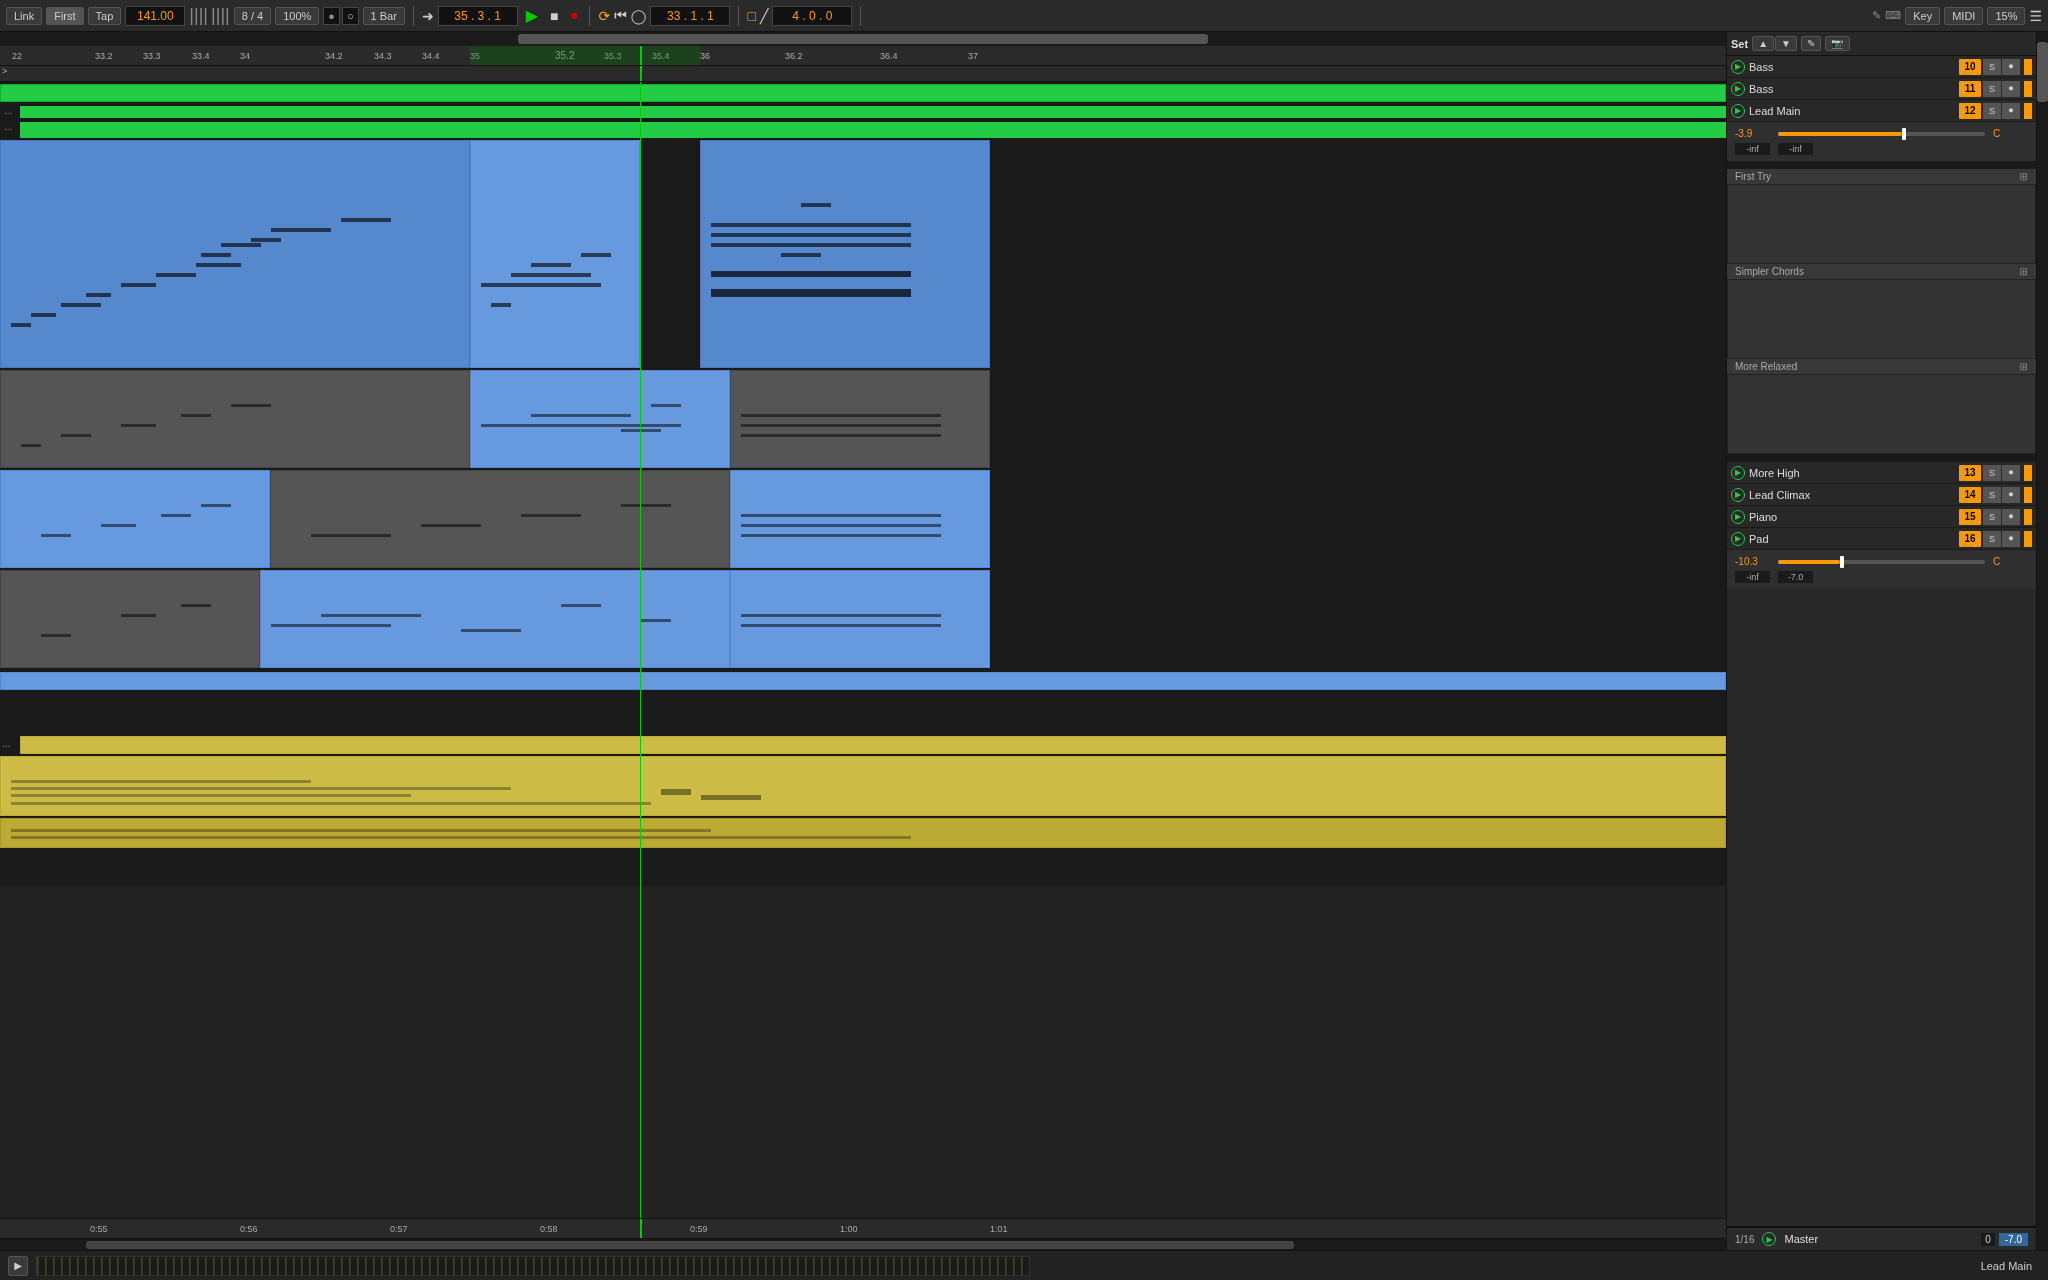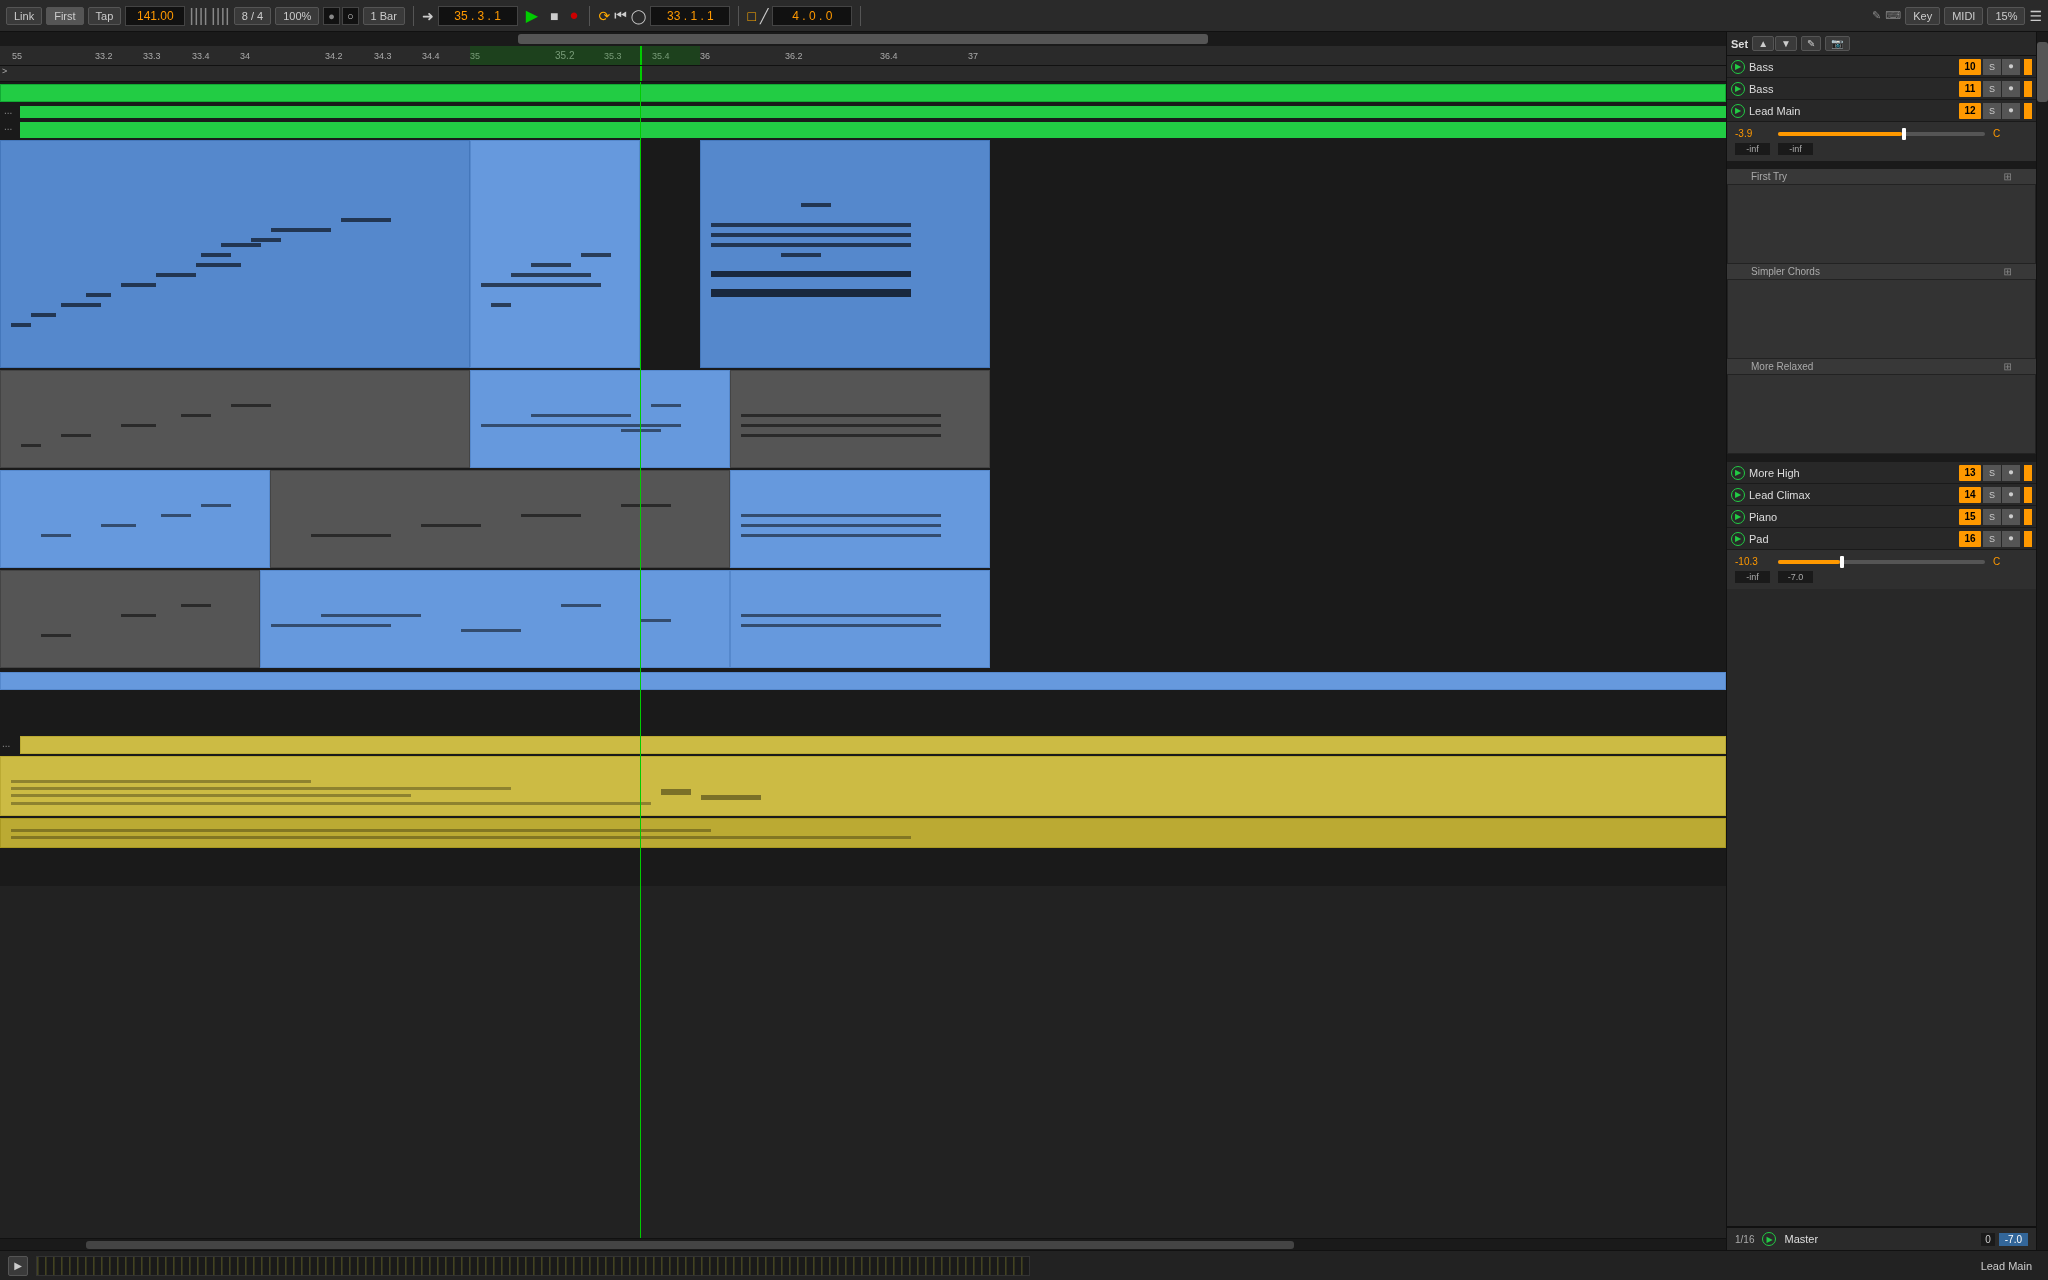--- a/index.html
+++ b/index.html
@@ -220,21 +220,21 @@
       background: #555;
       border: none;
       color: #ccc;
       font-size: 9px;
       width: 18px;
       height: 16px;
       cursor: pointer;
     }
     .mixer-group-header {
       background: #383838;
-      padding: 2px 24px;
+      padding: 2px 8px;
       font-size: 10px;
       color: #aaa;
       display: flex;
       align-items: center;
       justify-content: space-between;
     }
     .mixer-fader-section {
       padding: 6px 8px;
       background: #2f2f2f;
     }
@@ -364,21 +364,21 @@
 <div class="main-layout">
   <div class="content-row">
 
     <div class="arrangement-area">
 
       <div class="h-scroll-area">
         <div class="h-scroll-thumb" style="left:30%;width:40%;"></div>
       </div>
 
       <div class="ruler">
-        <span style="position:absolute;left:12px;font-size:9px;color:#aaa;">55</span>
+        <span style="position:absolute;left:12px;font-size:9px;color:#aaa;">22</span>
         <span style="position:absolute;left:95px;font-size:9px;color:#aaa;">33.2</span>
         <span style="position:absolute;left:143px;font-size:9px;color:#aaa;">33.3</span>
         <span style="position:absolute;left:192px;font-size:9px;color:#aaa;">33.4</span>
         <span style="position:absolute;left:240px;font-size:9px;color:#aaa;">34</span>
         <span style="position:absolute;left:325px;font-size:9px;color:#aaa;">34.2</span>
         <span style="position:absolute;left:374px;font-size:9px;color:#aaa;">34.3</span>
         <span style="position:absolute;left:422px;font-size:9px;color:#aaa;">34.4</span>
         <span style="position:absolute;left:470px;font-size:9px;color:#aaa;">35</span>
         <span style="position:absolute;left:555px;font-size:10px;color:#aaa;">35.2</span>
         <span style="position:absolute;left:604px;font-size:9px;color:#aaa;">35.3</span>
@@ -540,20 +540,31 @@
             <div style="position:absolute;bottom:15px;left:700px;width:60px;height:5px;background:rgba(0,0,0,0.4);"></div>
           </div>
           <div style="position:absolute;left:0;right:0;top:82px;height:30px;background:#bbaa33;border:1px solid #aa9922;">
             <div style="position:absolute;bottom:8px;left:10px;width:900px;height:3px;background:rgba(0,0,0,0.3);"></div>
             <div style="position:absolute;bottom:15px;left:10px;width:700px;height:3px;background:rgba(0,0,0,0.3);"></div>
           </div>
         </div>
 
       </div>
 
+      <div class="bottom-timeline">
+        <div style="position:absolute;left:90px;" class="timeline-marker">0:55</div>
+        <div style="position:absolute;left:240px;" class="timeline-marker">0:56</div>
+        <div style="position:absolute;left:390px;" class="timeline-marker">0:57</div>
+        <div style="position:absolute;left:540px;" class="timeline-marker">0:58</div>
+        <div style="position:absolute;left:690px;" class="timeline-marker">0:59</div>
+        <div style="position:absolute;left:840px;" class="timeline-marker">1:00</div>
+        <div style="position:absolute;left:990px;" class="timeline-marker">1:01</div>
+
+        <div style="position:absolute;left:640px;top:0;bottom:0;width:2px;background:#00cc00;"></div>
+      </div>
 
       <div style="height:12px;background:#1a1a1a;border-top:1px solid #111;position:relative;">
         <div style="position:absolute;left:5%;width:70%;height:8px;top:2px;background:#444;border-radius:3px;"></div>
       </div>
 
     </div>
 
     <div class="mixer-panel">
 
       <div class="mixer-top">

